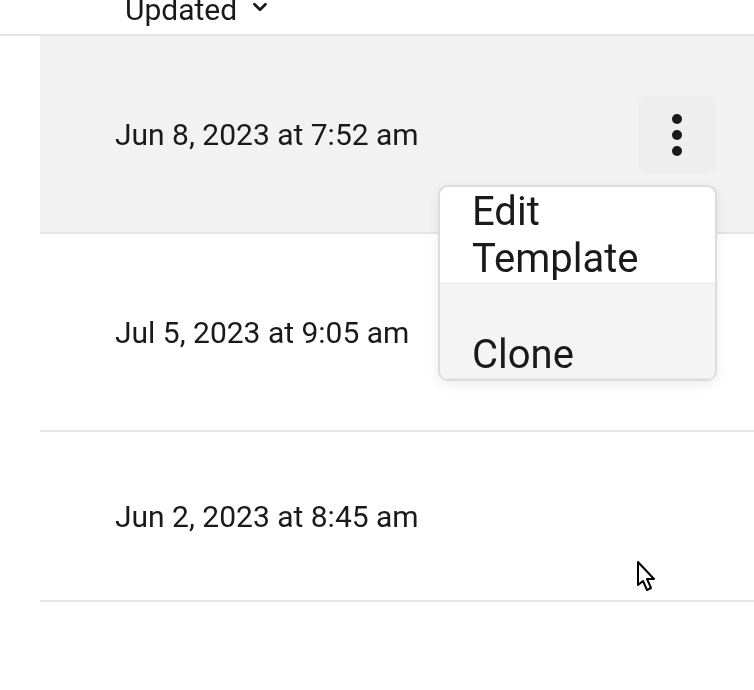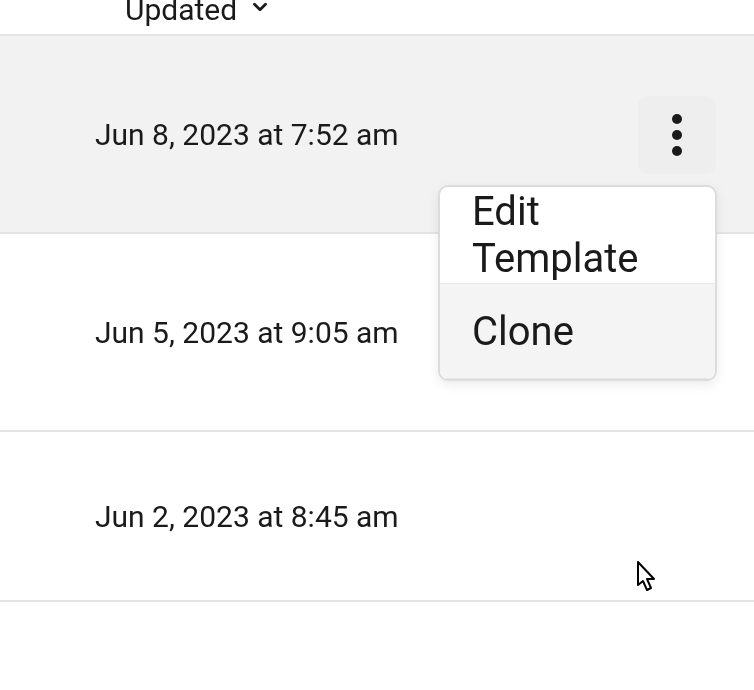--- a/index.html
+++ b/index.html
@@ -35,22 +35,23 @@
       width: 22px;
       height: 22px;
       position: relative;
       top: -4px;
     }
     .row {
       height: 198px;
       border-bottom: 2px solid #e5e5e5;
       display: flex;
       align-items: center;
-      padding-left: 95px;
+      padding-left: 75px;
       position: relative;
+      margin-left: 40px;
     }
     .row.highlighted {
       background: #f2f2f2;
     }
     .row.last {
       height: 170px;
       border-bottom: 2px solid #e5e5e5;
     }
     .row-timestamp {
       font-size: 30px;
@@ -103,20 +104,21 @@
       align-items: center;
       padding-left: 32px;
       font-size: 40px;
       color: #1a1a1a;
       cursor: pointer;
     }
     .dropdown-item.hovered {
       background: #f4f4f4;
       border-top: 1px solid #e8e8e8;
       border-bottom: 1px solid #e8e8e8;
+      align-items: flex-end;
     }
     .dropdown-item.danger {
       color: #c8102e;
       font-weight: 600;
     }
     .cursor-pointer {
       position: absolute;
       left: 628px;
       top: 555px;
       z-index: 200;
@@ -138,21 +140,21 @@
   <button class="more-button">
     <span class="more-dots">
       <span></span>
         <span></span>
         <span></span>
     </span>
   </button>
 </div>
 
 <div class="row">
-  <span class="row-timestamp">Jun 5, 2023 at 9:05 am</span>
+  <span class="row-timestamp">Jul 5, 2023 at 9:05 am</span>
 </div>
 
 <div class="row last">
   <span class="row-timestamp">Jun 2, 2023 at 8:45 am</span>
 </div>
 
 <div class="dropdown-menu">
   <div class="dropdown-item">
     <span>Edit Template</span>
   </div>

